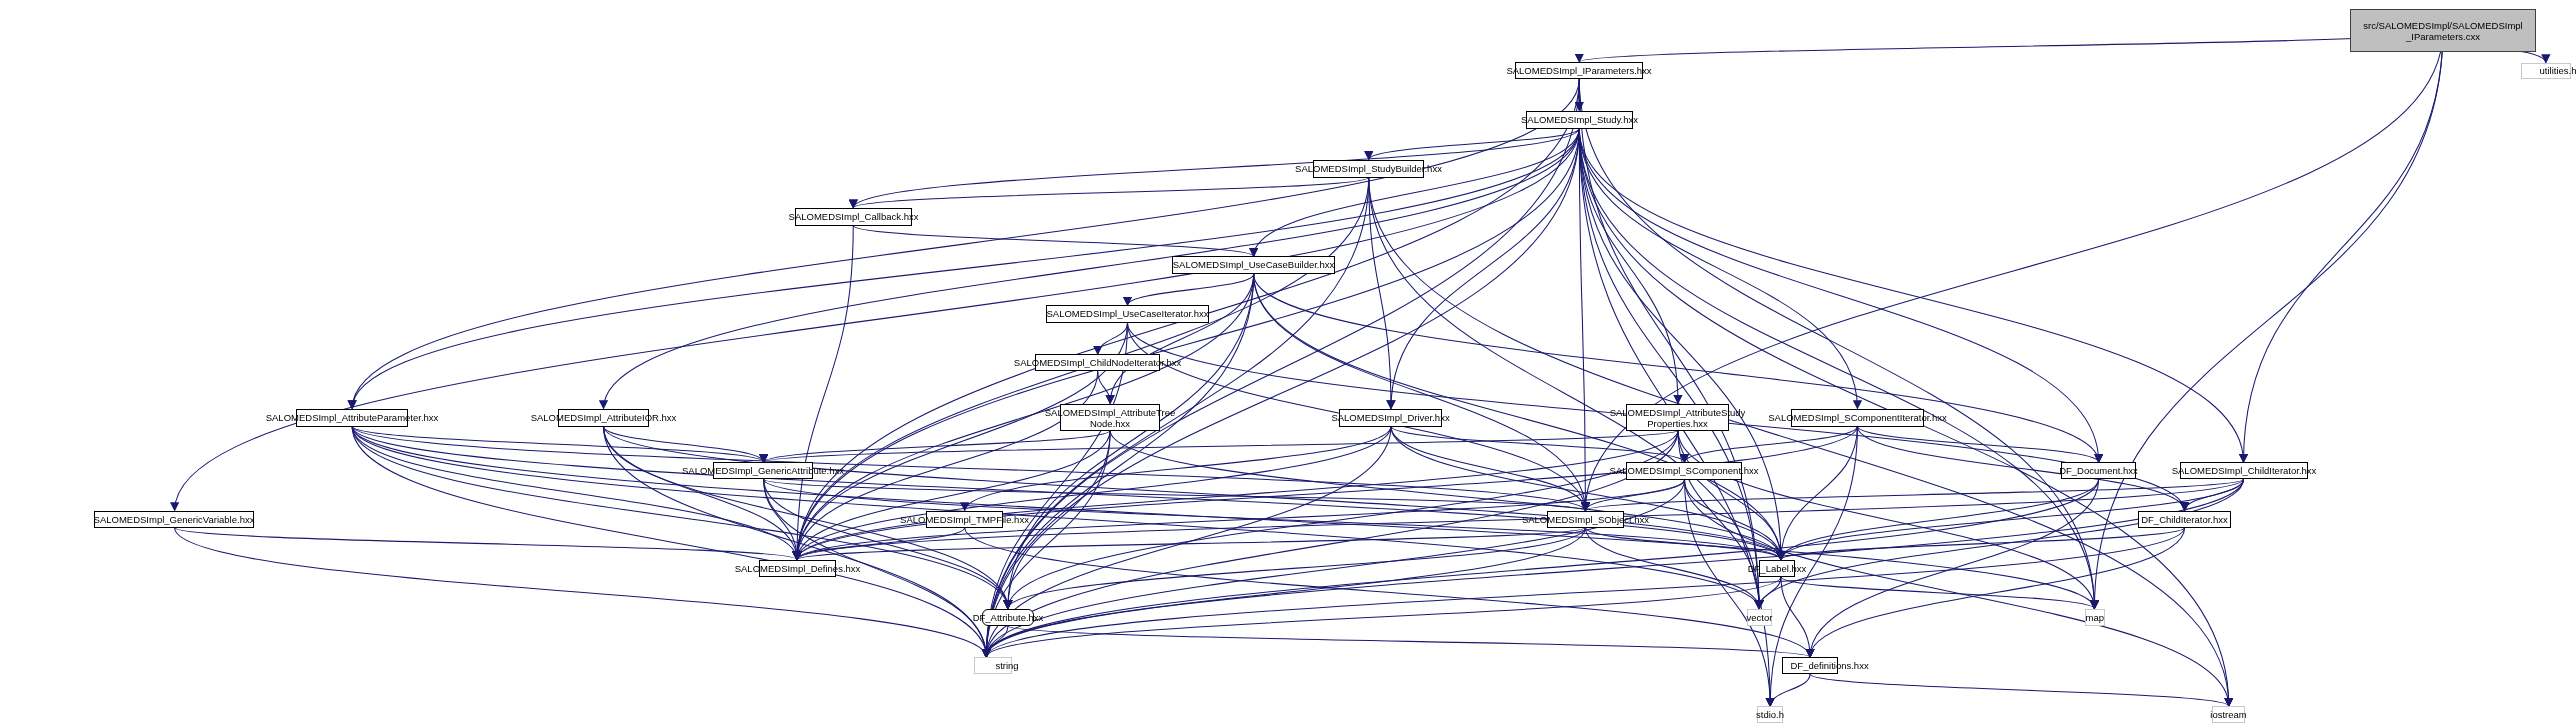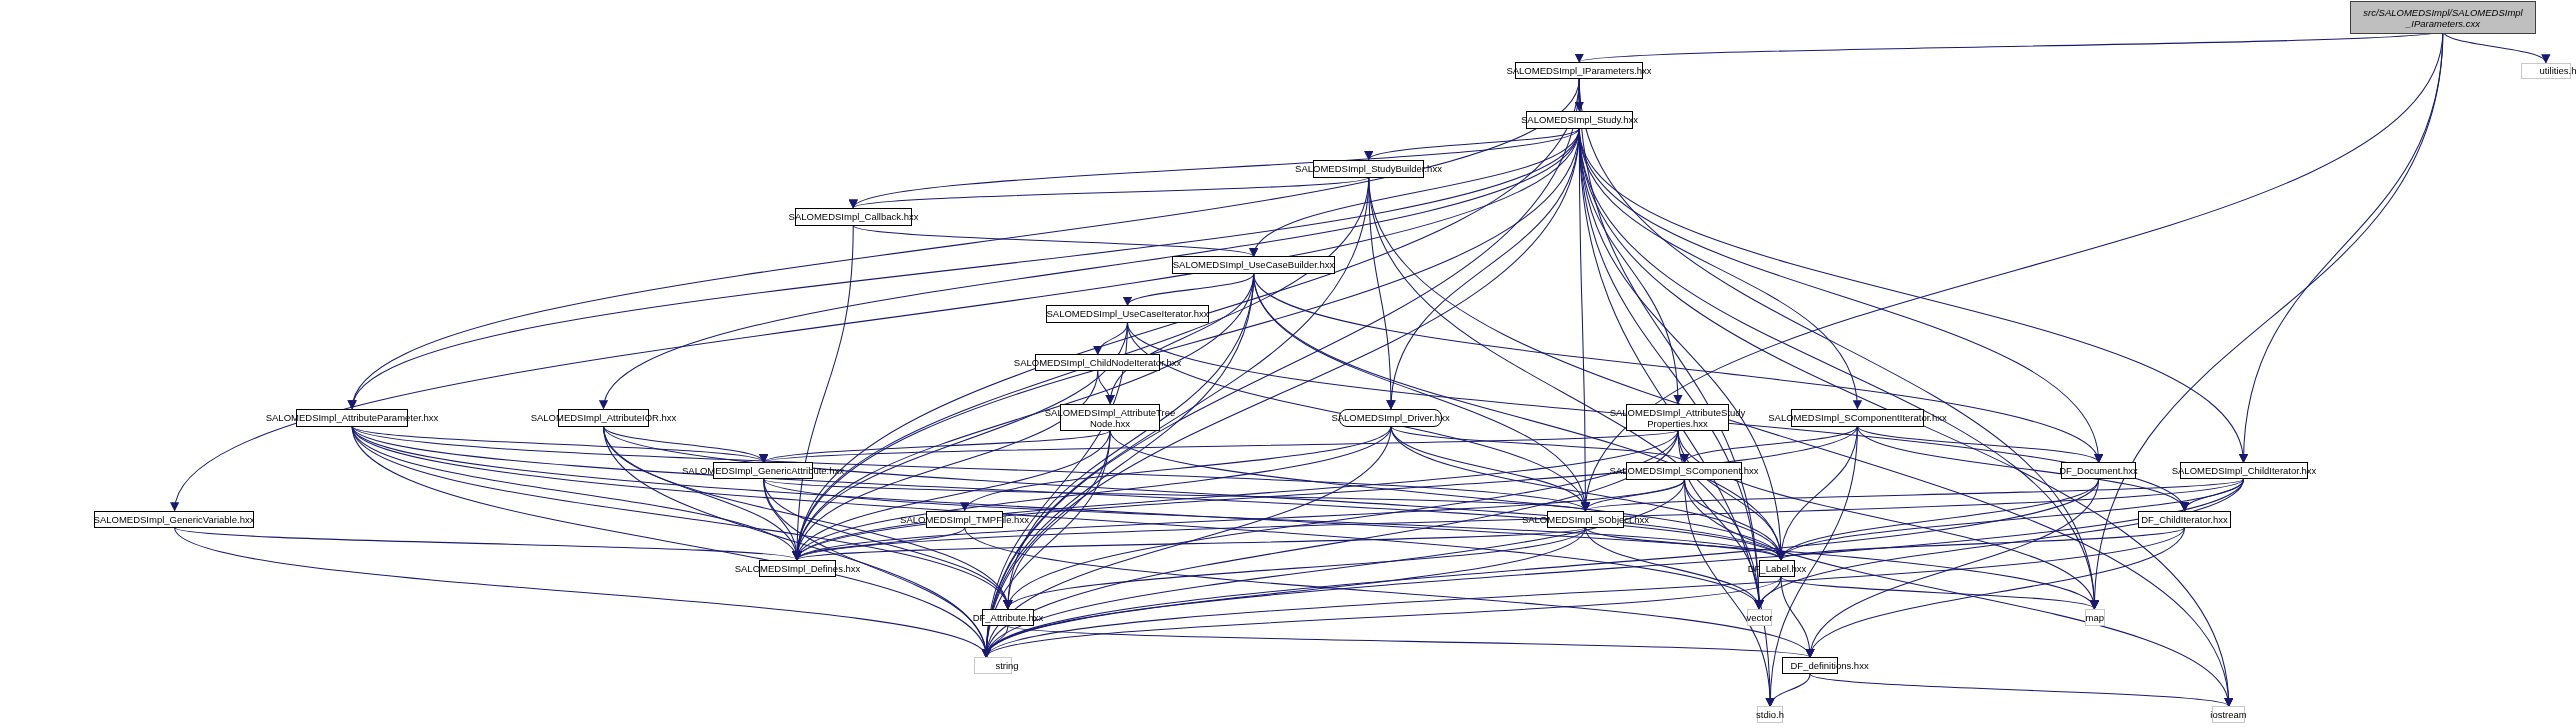--- a/index.html
+++ b/index.html
@@ -145,49 +145,49 @@
       <path d="M2723.5,882 C2723.5,906.5 3203,906.5 3203,931" fill="none" stroke="#191970" stroke-width="1.6" marker-end="url(#arrow)"></path>
       <path d="M2723.5,882 C2723.5,943.5 2768,943.5 2768,1005" fill="none" stroke="#191970" stroke-width="1.6" marker-end="url(#arrow)"></path>
       <path d="M2723.5,882 C2723.5,943.5 1508,943.5 1508,1005" fill="none" stroke="#191970" stroke-width="1.6" marker-end="url(#arrow)"></path>
       <path d="M1541,957 C1541,981 1508,981 1508,1005" fill="none" stroke="#191970" stroke-width="1.6" marker-end="url(#arrow)"></path>
       <path d="M1541,957 C1541,981 2768,981 2768,1005" fill="none" stroke="#191970" stroke-width="1.6" marker-end="url(#arrow)"></path>
       <path d="M2768,1031 C2768,1055.5 2707,1055.5 2707,1080" fill="none" stroke="#191970" stroke-width="1.6" marker-end="url(#arrow)"></path>
       <path d="M2768,1031 C2768,1055.5 3408.5,1055.5 3408.5,1080" fill="none" stroke="#191970" stroke-width="1.6" marker-end="url(#arrow)"></path>
     </g>
 </svg>
 <div id="nodes">
-    <div class="node root" style="left: 2350px; top: 1px; width: 186px; height: 33px; font-style: italic;">src/SALOMEDSImpl/SALOMEDSImpl
+    <div class="node root" style="left: 2350px; top: 9px; width: 186px; height: 43px;">src/SALOMEDSImpl/SALOMEDSImpl
 _IParameters.cxx</div>
     <div class="node sys" style="left: 2521px; top: 63px; width: 50px; height: 15.7px; padding-left: 28px;">utilities.h</div>
     <div class="node" style="left: 1515px; top: 62px; width: 128px; height: 17px;">SALOMEDSImpl_IParameters.hxx</div>
     <div class="node" style="left: 1526px; top: 111px; width: 107px; height: 17.7px;">SALOMEDSImpl_Study.hxx</div>
     <div class="node" style="left: 1313px; top: 160px; width: 111px; height: 17.7px;">SALOMEDSImpl_StudyBuilder.hxx</div>
     <div class="node" style="left: 795px; top: 208px; width: 117px; height: 17.7px;">SALOMEDSImpl_Callback.hxx</div>
     <div class="node" style="left: 1172px; top: 256px; width: 163px; height: 17.7px;">SALOMEDSImpl_UseCaseBuilder.hxx</div>
     <div class="node" style="left: 1046px; top: 305px; width: 163px; height: 17.7px;">SALOMEDSImpl_UseCaseIterator.hxx</div>
     <div class="node" style="left: 1035px; top: 354px; width: 125px; height: 17px;">SALOMEDSImpl_ChildNodeIterator.hxx</div>
     <div class="node" style="left: 1060px; top: 404px; width: 100px; height: 27px;">SALOMEDSImpl_AttributeTree
 Node.hxx</div>
     <div class="node" style="left: 296px; top: 409px; width: 112px; height: 17.7px;">SALOMEDSImpl_AttributeParameter.hxx</div>
     <div class="node" style="left: 558px; top: 409px; width: 91px; height: 17.7px;">SALOMEDSImpl_AttributeIOR.hxx</div>
-    <div class="node" style="left: 1339px; top: 409px; width: 103px; height: 17.7px; border-radius: 8px;">SALOMEDSImpl_Driver.hxx</div>
+    <div class="node" style="left: 1339px; top: 409px; width: 103px; height: 17.7px;">SALOMEDSImpl_Driver.hxx</div>
     <div class="node" style="left: 1626px; top: 404px; width: 103px; height: 27px;">SALOMEDSImpl_AttributeStudy
 Properties.hxx</div>
     <div class="node" style="left: 1791px; top: 409px; width: 133px; height: 17.7px;">SALOMEDSImpl_SComponentIterator.hxx</div>
     <div class="node" style="left: 713px; top: 462px; width: 100px; height: 17px;">SALOMEDSImpl_GenericAttribute.hxx</div>
     <div class="node" style="left: 1626px; top: 462px; width: 116px; height: 17.7px;">SALOMEDSImpl_SComponent.hxx</div>
     <div class="node" style="left: 2061px; top: 462px; width: 75px; height: 17px;">DF_Document.hxx</div>
     <div class="node" style="left: 2180px; top: 462px; width: 128px; height: 17px;">SALOMEDSImpl_ChildIterator.hxx</div>
     <div class="node" style="left: 94px; top: 511px; width: 160px; height: 17px;">SALOMEDSImpl_GenericVariable.hxx</div>
     <div class="node" style="left: 926px; top: 511px; width: 77px; height: 17px;">SALOMEDSImpl_TMPFile.hxx</div>
     <div class="node" style="left: 1547px; top: 511px; width: 77px; height: 17px;">SALOMEDSImpl_SObject.hxx</div>
     <div class="node" style="left: 2138px; top: 511px; width: 93px; height: 17px;">DF_ChildIterator.hxx</div>
     <div class="node" style="left: 759px; top: 560px; width: 77px; height: 17px;">SALOMEDSImpl_Defines.hxx</div>
     <div class="node" style="left: 1759px; top: 560px; width: 36px; height: 17px;">DF_Label.hxx</div>
-    <div class="node" style="left: 982px; top: 609px; width: 52px; height: 17px;">DF_Attribute.hxx</div>
+    <div class="node" style="left: 982px; top: 609px; width: 52px; height: 17px; border-radius: 6px;">DF_Attribute.hxx</div>
     <div class="node sys" style="left: 1747px; top: 609px; width: 25px; height: 17px;">vector</div>
     <div class="node sys" style="left: 2085px; top: 609px; width: 19.6px; height: 17px;">map</div>
     <div class="node" style="left: 1782px; top: 657px; width: 56px; height: 17px; padding-left: 43px;">DF_definitions.hxx</div>
     <div class="node sys" style="left: 974px; top: 657px; width: 26px; height: 17px; padding-left: 32px;">string</div>
     <div class="node sys" style="left: 1757px; top: 706px; width: 26px; height: 17px;">stdio.h</div>
     <div class="node sys" style="left: 2212px; top: 706px; width: 33px; height: 17px;">iostream</div>
   </div>
 
 
 </body></html>

